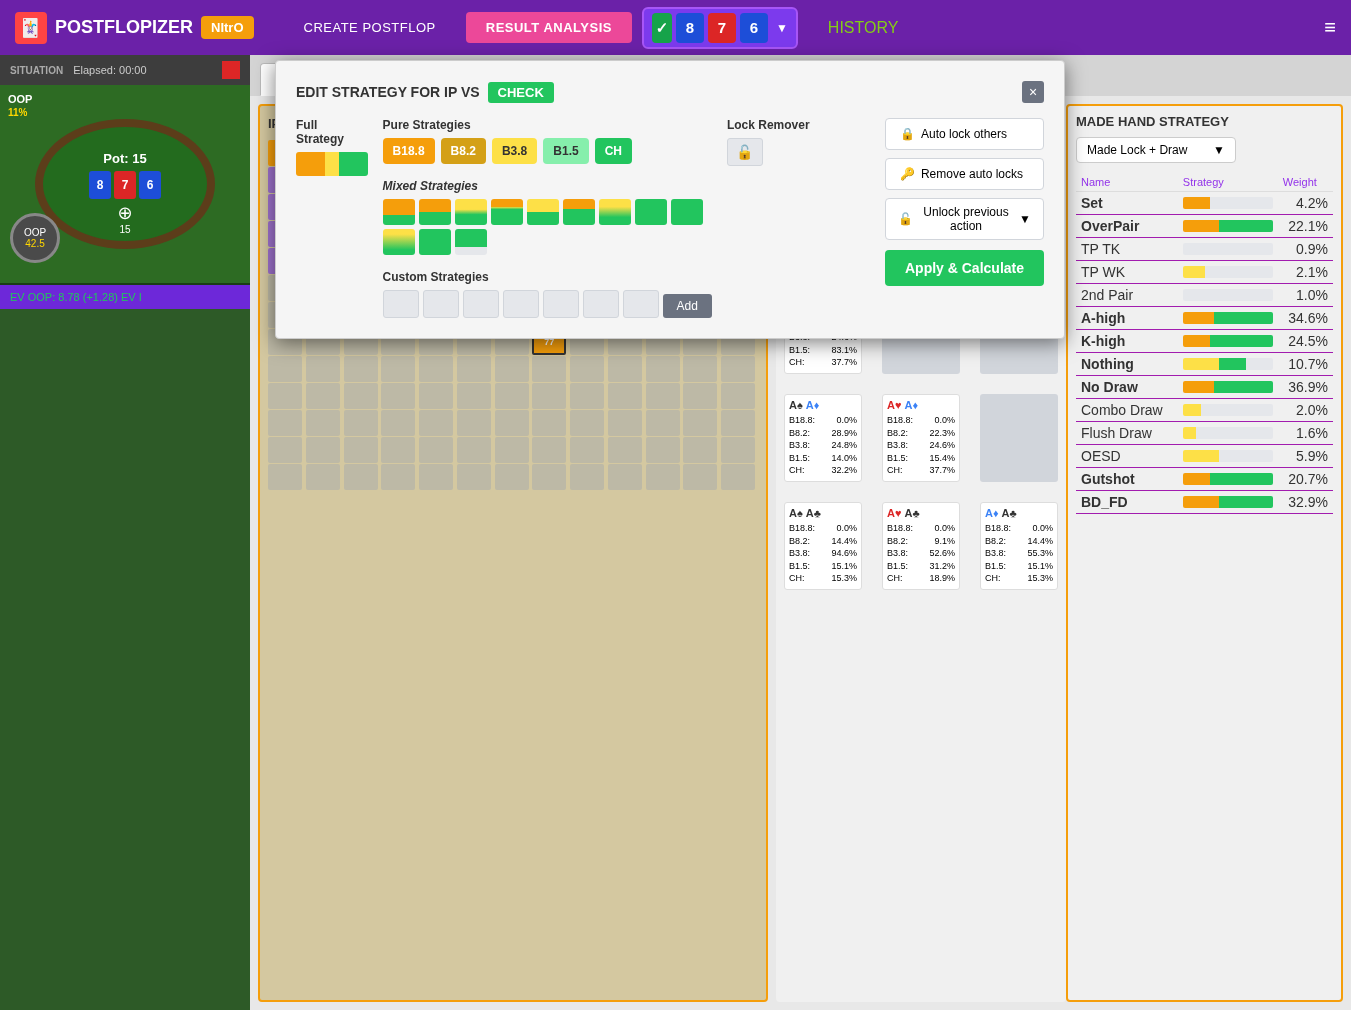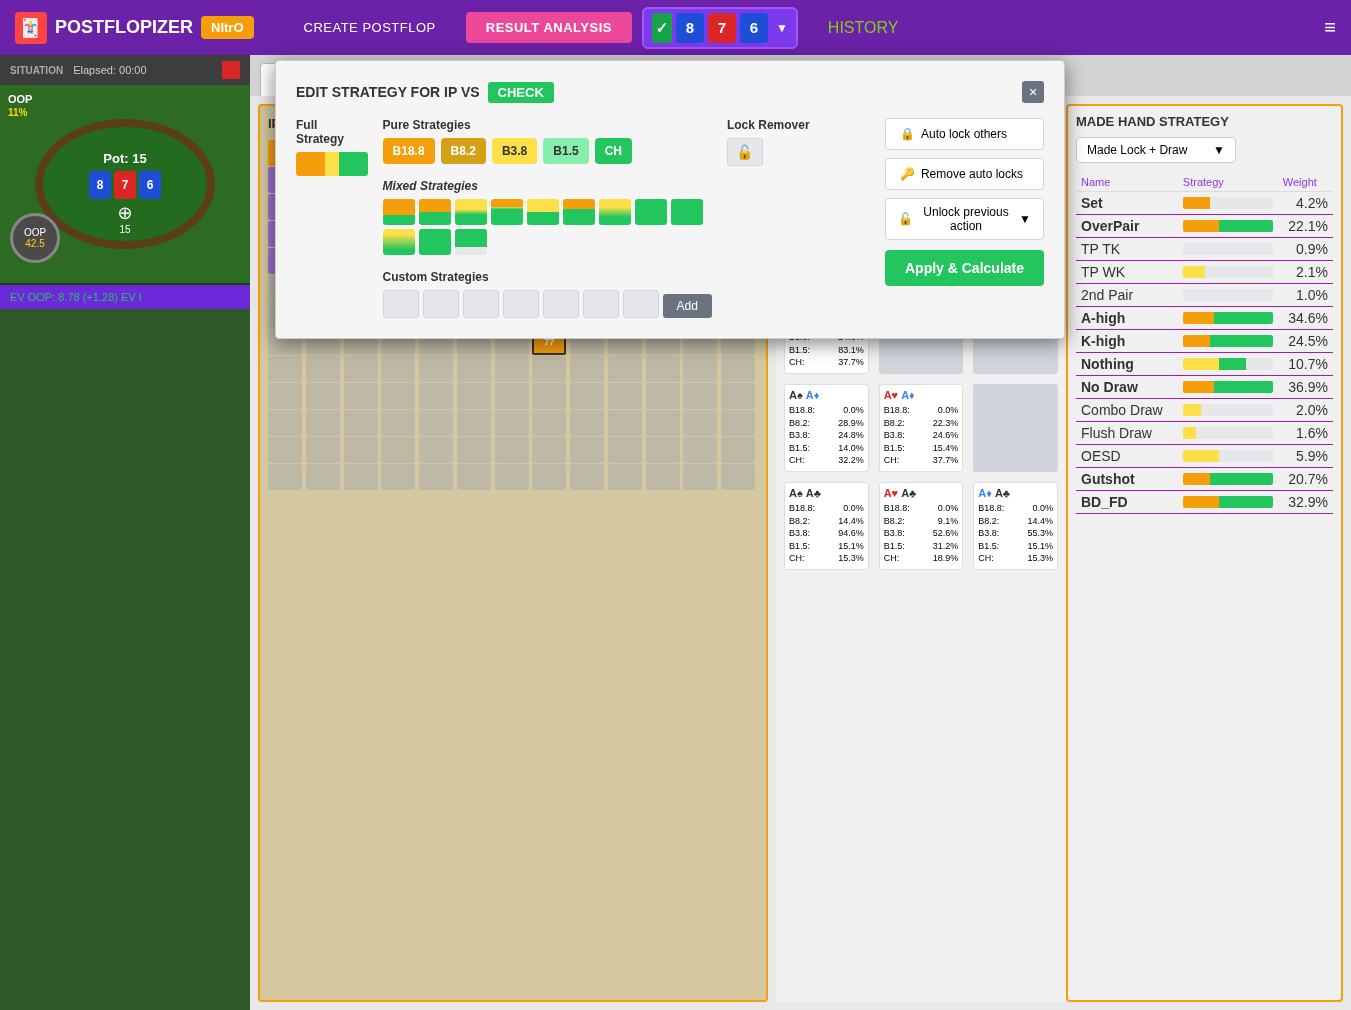--- a/index.html
+++ b/index.html
@@ -475,21 +475,21 @@
       background: #dc2626;
       border: none;
       border-radius: 3px;
       cursor: pointer;
     }
     .pocket-hands-section { }
     .ph-label { font-size: 11px; color: #666; margin-bottom: 6px; }
     .hands-grid {
       display: grid;
       grid-template-columns: repeat(3, 1fr);
-      gap: 10px;
+      gap: 20px;
     }
     .hand-card {
       background: white;
       border: 1px solid #ddd;
       border-radius: 3px;
       padding: 4px;
       font-size: 9px;
     }
     .hand-card-header {
       display: flex;

